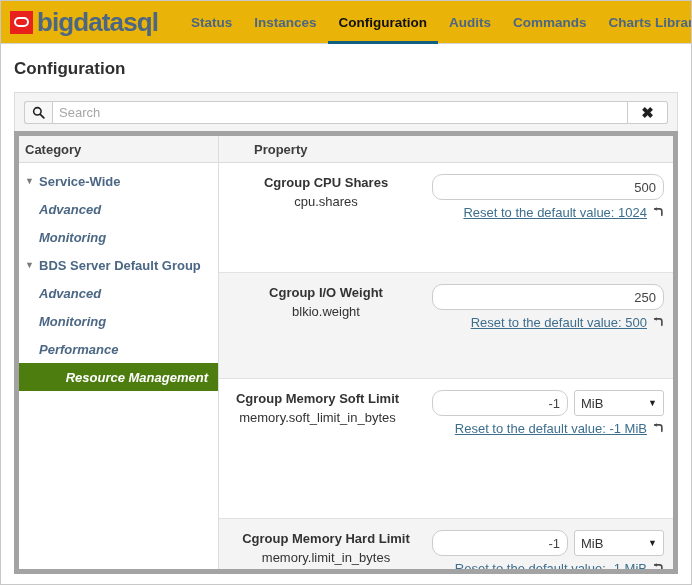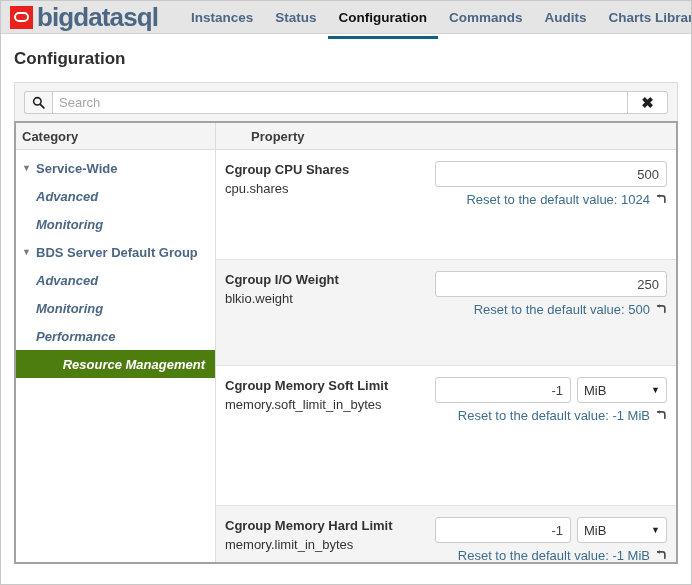--- a/index.html
+++ b/index.html
@@ -14,26 +14,26 @@
   #app {
     width: 692px; height: 585px;
     position: relative;
     border: 1px solid #c8c8c8;
     background: #fff;
     overflow: hidden;
   }
 
   
   .topnav {
-    height: 33px;
+    height: 43px;
     display: flex;
     align-items: center;
     padding-left: 9px;
     border-bottom: 1px solid #d4d4d4;
-    background: #e5e5e5;
+    background: #eab308;
     white-space: nowrap;
   }
   .brand {
     display: flex;
     align-items: center;
     margin-right: 14px;
   }
   .brand-logo {
     width: 23px; height: 23px;
     background: #e8211d;
@@ -131,21 +131,21 @@
     cursor: pointer;
     font-size: 15px;
     font-weight: bold;
     color: #1f1f1f;
     line-height: 1;
   }
 
   
   .content {
     margin: 0 13px;
-    border: 2px solid #a3a3a3;
+    border: 5px solid #a3a3a3;
     display: flex;
     height: 443px;
     overflow: hidden;
     background: #fff;
   }
   .col-category {
     width: 200px;
     flex: 0 0 200px;
     border-right: 1px solid #dcdcdc;
     background: #ffffff;
@@ -200,21 +200,21 @@
     border-bottom: 1px solid #e2e2e2;
     padding: 11px 9px 0 9px;
     background: #ffffff;
   }
   .prow.alt { background: #f4f4f4; }
   .prow-r1 { height: 110px; }
   .prow-r2 { height: 106px; }
   .prow-r3 { height: 140px; gap: 17px; }
   .prow-r4 { height: 86px; border-bottom: none; }
 
-  .pname { flex: 1 1 auto; padding-right: 8px; }
+  .pname { flex: 1 1 auto; padding-right: 8px; text-align: center; }
   .pname .title {
     font-size: 13px;
     font-weight: bold;
     color: #333333;
     line-height: 17px;
   }
   .pname .key {
     font-size: 13px;
     color: #333333;
     line-height: 19px;
@@ -223,21 +223,21 @@
 
   .pvalue {
     width: 232px;
     flex: 0 0 232px;
   }
   .val-line { display: flex; gap: 6px; align-items: stretch; }
   .val-input {
     flex: 1 1 auto;
     height: 26px;
     border: 1px solid #cccccc;
-    border-radius: 3px;
+    border-radius: 10px;
     background: #ffffff;
     font-size: 13px;
     color: #444444;
     text-align: right;
     padding: 0 7px;
     outline: none;
     font-family: "Liberation Sans", sans-serif;
     min-width: 0;
   }
   .val-select {
@@ -260,20 +260,21 @@
   .reset-line {
     margin-top: 5px;
     display: flex;
     align-items: center;
     justify-content: flex-end;
     gap: 5px;
   }
   .reset-link {
     font-size: 13px;
     color: #3d6e8e;
+    text-decoration: underline;
     cursor: pointer;
     white-space: nowrap;
   }
   .undo-icon {
     color: #4a4a4a;
     font-size: 13px;
     line-height: 1;
     flex: 0 0 auto;
   }
 </style>
@@ -284,25 +285,25 @@
 
   <div class="topnav">
     <div class="brand">
       <span class="brand-logo">
         <span class="ring"></span>
       </span>
       <span class="brand-name">bigdatasql</span>
     </div>
     <div class="nav-divider"></div>
     <div class="navtabs">
+      <div class="navtab">Status</div>
       <div class="navtab">Instances</div>
-      <div class="navtab">Status</div>
       <div class="navtab active">Configuration</div>
+      <div class="navtab">Audits</div>
       <div class="navtab">Commands</div>
-      <div class="navtab">Audits</div>
       <div class="navtab">Charts Library</div>
     </div>
   </div>
 
   <div class="page-title">Configuration</div>
 
   <div class="searchbar-wrap">
     <div class="searchbar">
       <div class="search-icon-btn">
         <svg width="13" height="13" viewBox="0 0 16 16" aria-hidden="true">

